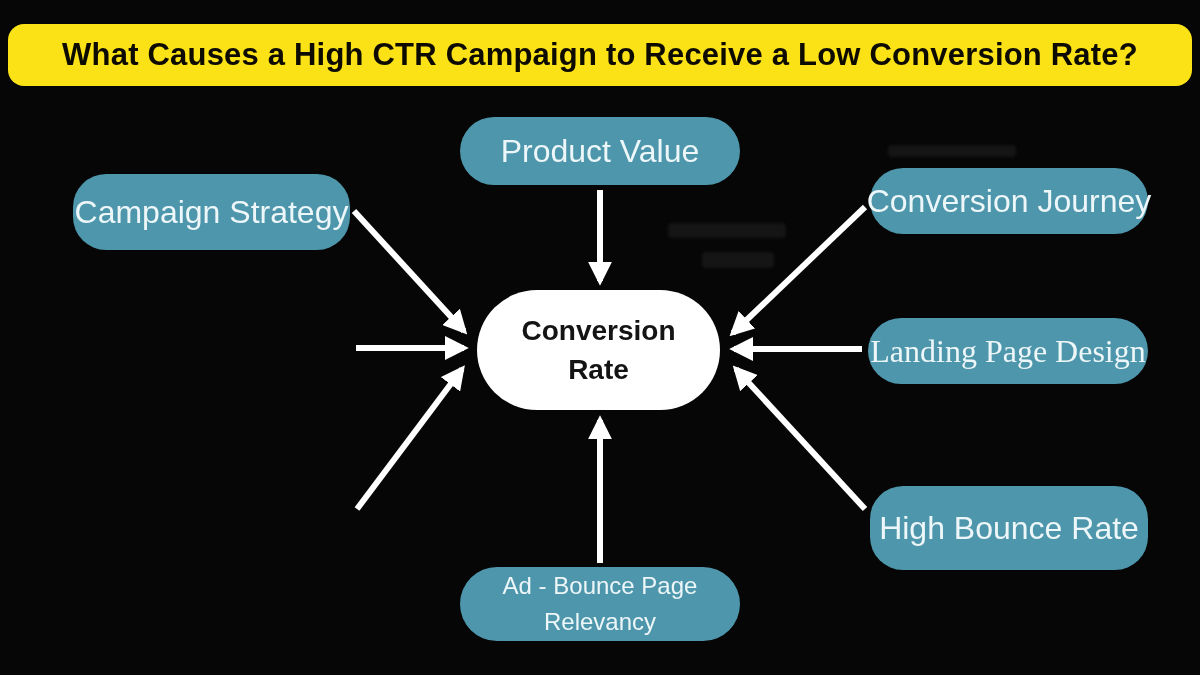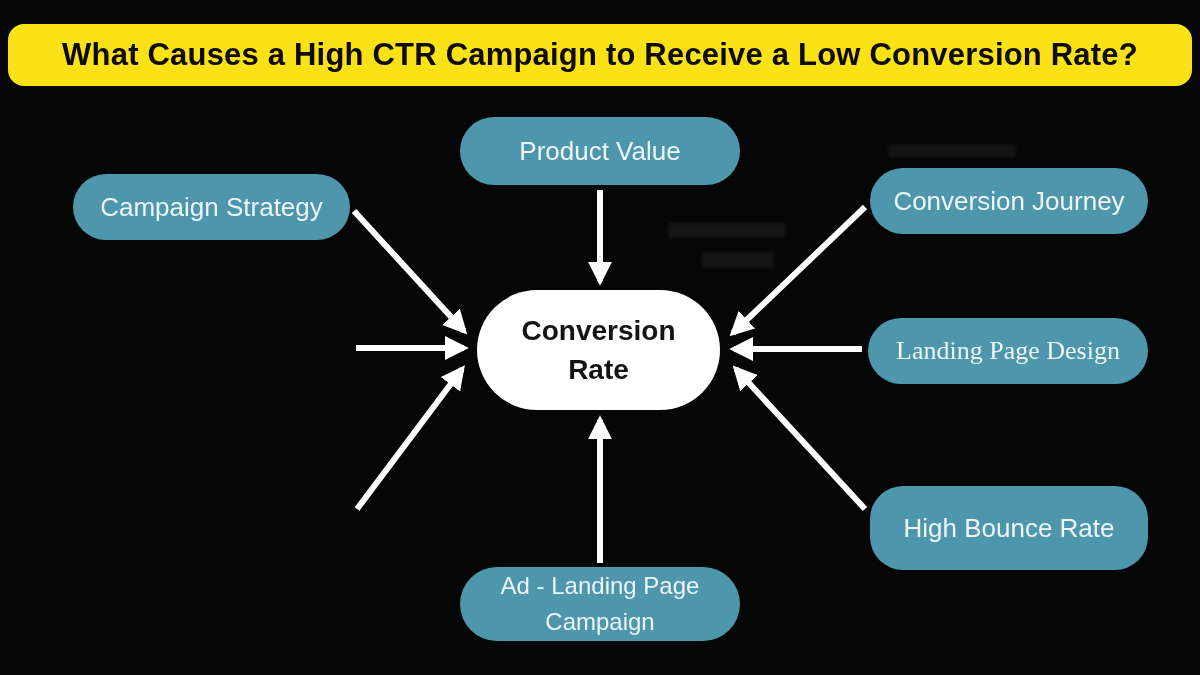--- a/index.html
+++ b/index.html
@@ -30,21 +30,21 @@
     color:var(--title-text);
     font-size:31px;font-weight:700;letter-spacing:0.2px;
     white-space:nowrap;
   }
   .node{
     position:absolute;
     background:var(--node-fill);
     color:var(--node-text);
     display:flex;align-items:center;justify-content:center;
     text-align:center;
-    font-size:26px;font-weight:400;
+    font-size:32px;font-weight:400;
     box-sizing:border-box;
   }
   .node.one-line{white-space:nowrap;}
   .node.two-line{font-size:24px;line-height:1.5;padding:0 28px;}
   .center-node{
     position:absolute;left:477px;top:290px;width:243px;height:120px;
     background:var(--center-fill);
     border-radius:60px;
     color:var(--center-text);
     display:flex;align-items:center;justify-content:center;
@@ -53,21 +53,21 @@
     padding:0 32px;box-sizing:border-box;
   }
   svg.connectors{position:absolute;left:0;top:0;width:1200px;height:675px;pointer-events:none;}
   svg.connectors line{stroke:var(--arrow);stroke-width:6;}
   svg.connectors .hd{fill:var(--arrow);}
   .ghost{
     position:absolute;background:#151515;border-radius:4px;filter:blur(1.5px);
   }
   
   .n-product{left:460px;top:117px;width:280px;height:68px;border-radius:34px;}
-  .n-campaign{left:73px;top:174px;width:277px;height:66px;border-radius:33px;text-align:right;}
+  .n-campaign{left:73px;top:174px;width:277px;height:76px;border-radius:33px;text-align:right;}
   .n-audience{left:73px;top:315px;width:277px;height:67px;border-radius:34px;}
   .n-lowquality{left:73px;top:485px;width:276px;height:67px;border-radius:34px;}
   .n-adlanding{left:460px;top:567px;width:280px;height:74px;border-radius:37px;}
   .n-journey{left:870px;top:168px;width:278px;height:66px;border-radius:33px;}
   .n-design{left:868px;top:318px;width:280px;height:66px;border-radius:33px;font-family:Liberation Serif, serif;}
   .n-bounce{left:870px;top:486px;width:278px;height:84px;border-radius:33px;}
 </style>
 </head>
 <body>
 
@@ -97,21 +97,21 @@
     <span>What Causes a High CTR Campaign to Receive a Low Conversion Rate?</span>
   </div>
 
   <div class="node one-line n-product">
     <span>Product Value</span>
   </div>
   <div class="node one-line n-campaign">
     <span>Campaign Strategy</span>
   </div>
   <div class="node two-line n-adlanding">
-    <span>Ad - Landing Page Campaign</span>
+    <span>Ad - Bounce Page Relevancy</span>
   </div>
   <div class="node one-line n-journey">
     <span>Conversion Journey</span>
   </div>
   <div class="node one-line n-design">
     <span>Landing Page Design</span>
   </div>
   <div class="node one-line n-bounce">
     <span>High Bounce Rate</span>
   </div>

